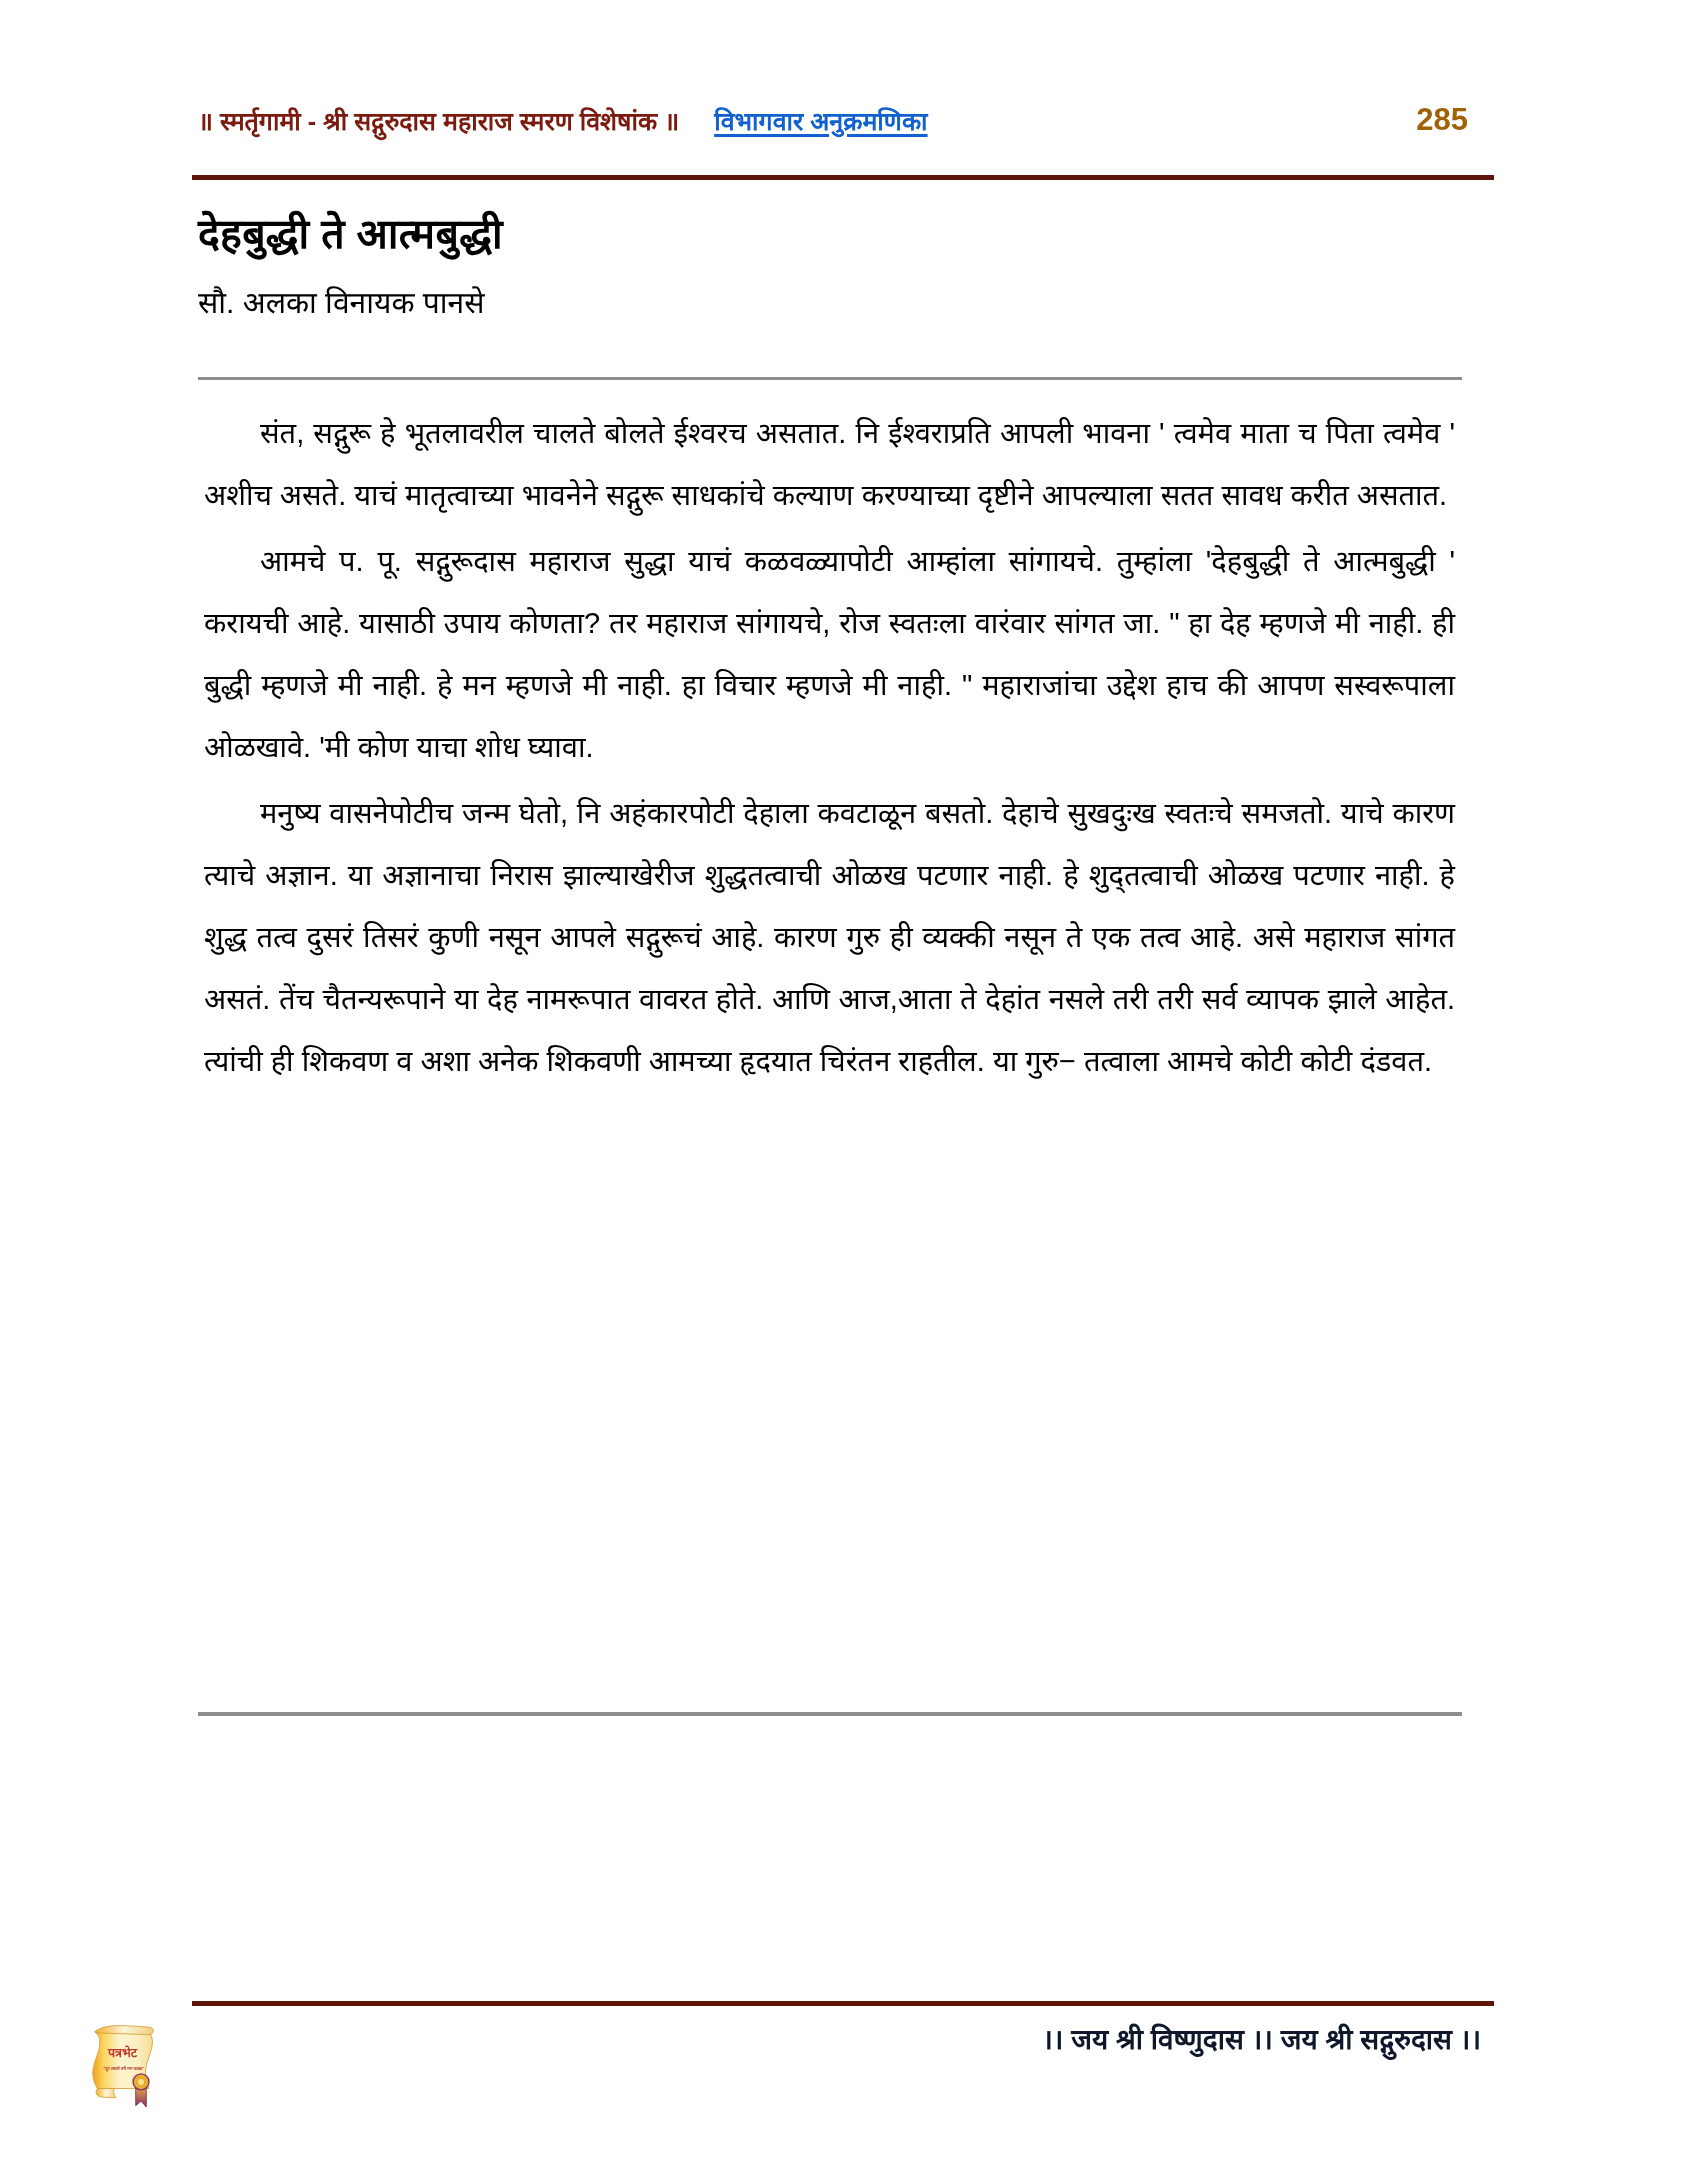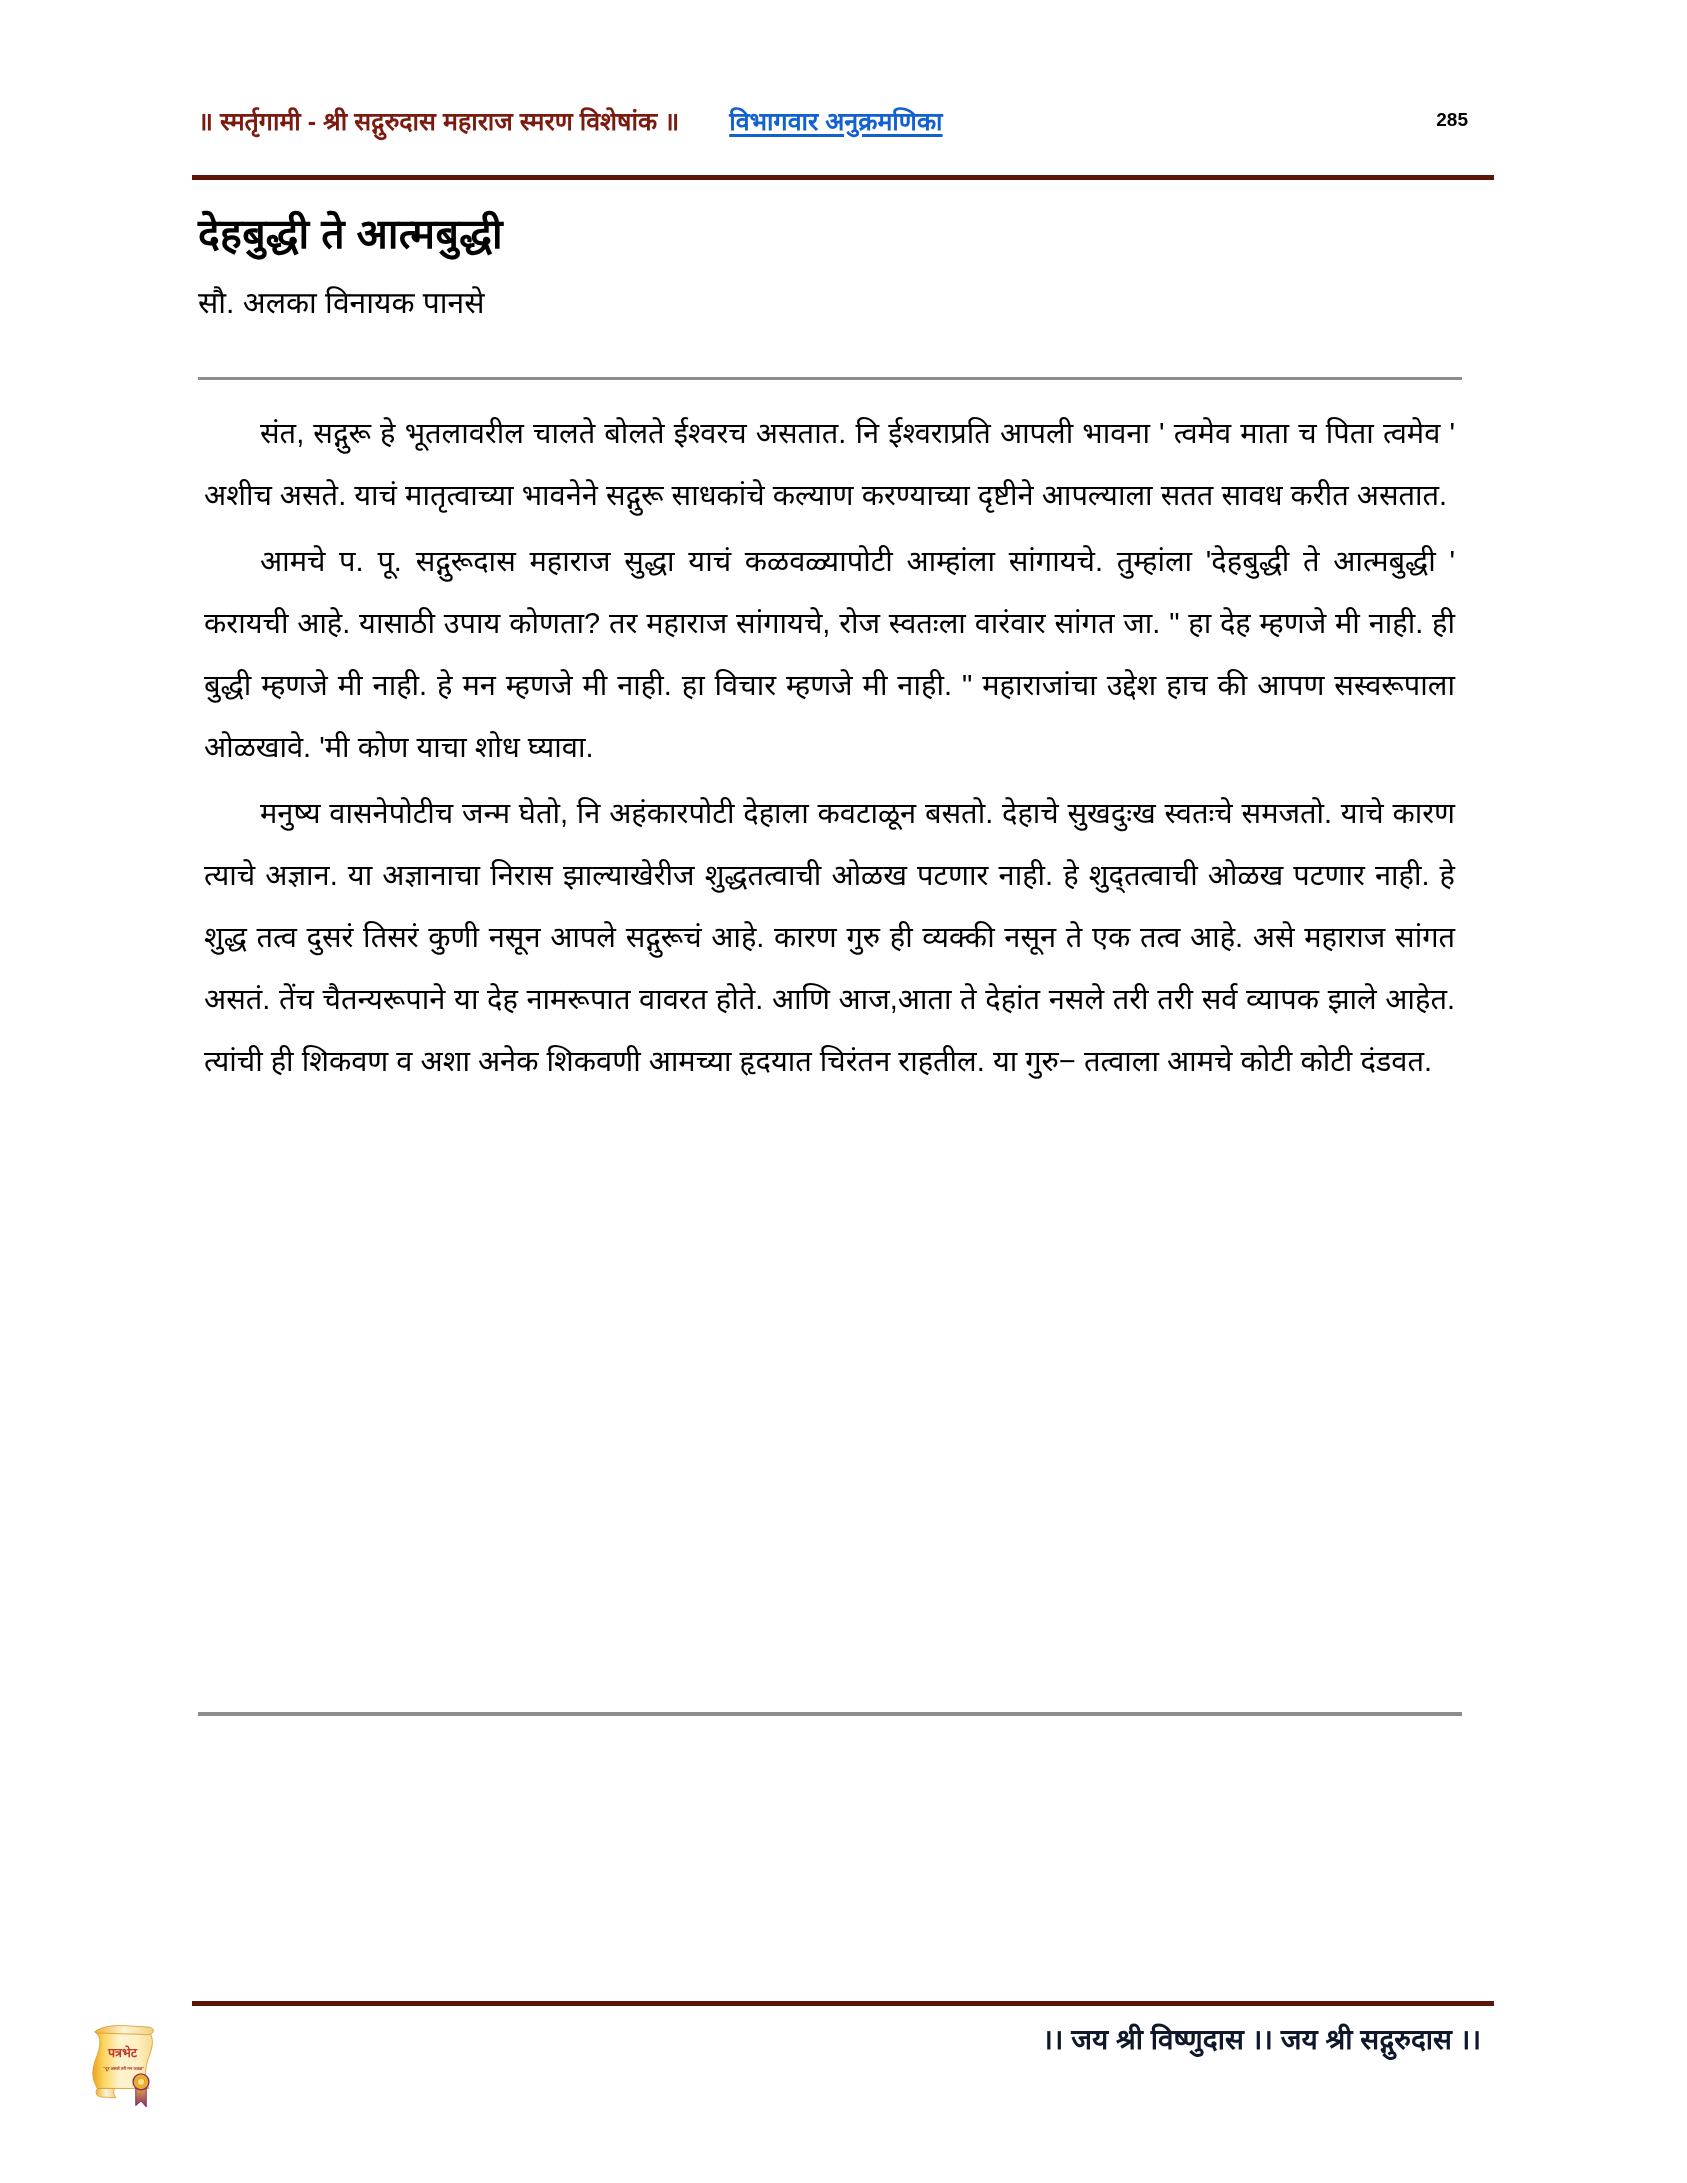--- a/index.html
+++ b/index.html
@@ -41,26 +41,26 @@
     letter-spacing: 0px;
   }
   .header-link {
     color: #1161d0;
     font-size: 25px;
     font-weight: bold;
     text-decoration: underline;
     text-underline-offset: 4px;
     text-decoration-thickness: 2.6px;
     white-space: nowrap;
-    margin-left: 50px;
+    margin-left: 35px;
     cursor: pointer;
   }
   .header-pageno {
-    color: #000000;
-    font-size: 19px;
+    color: #a16207;
+    font-size: 31px;
     font-weight: bold;
     margin-left: auto;
     padding-right: 20px;
   }
 
   .rule-header {
     position: absolute;
     left: 192px;
     top: 175px;
     width: 1302px;

